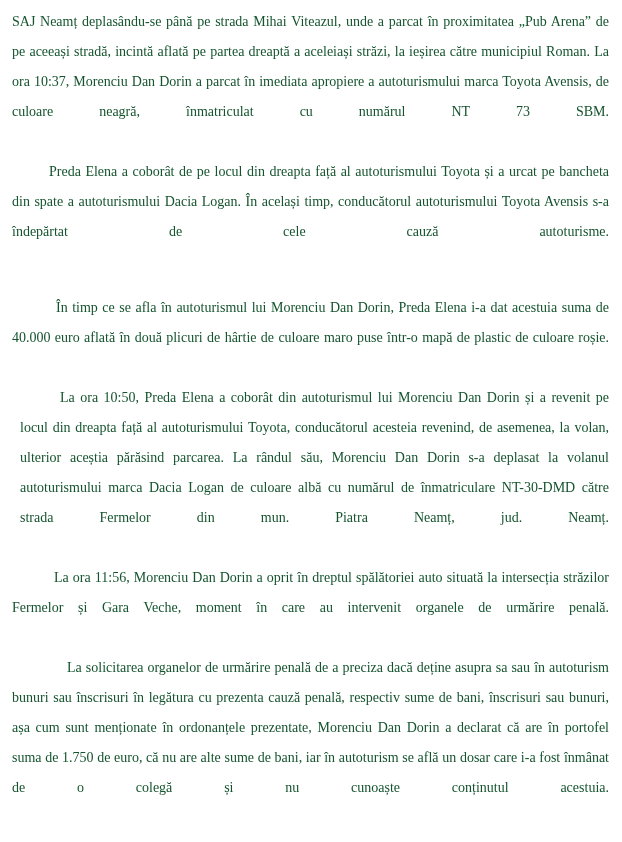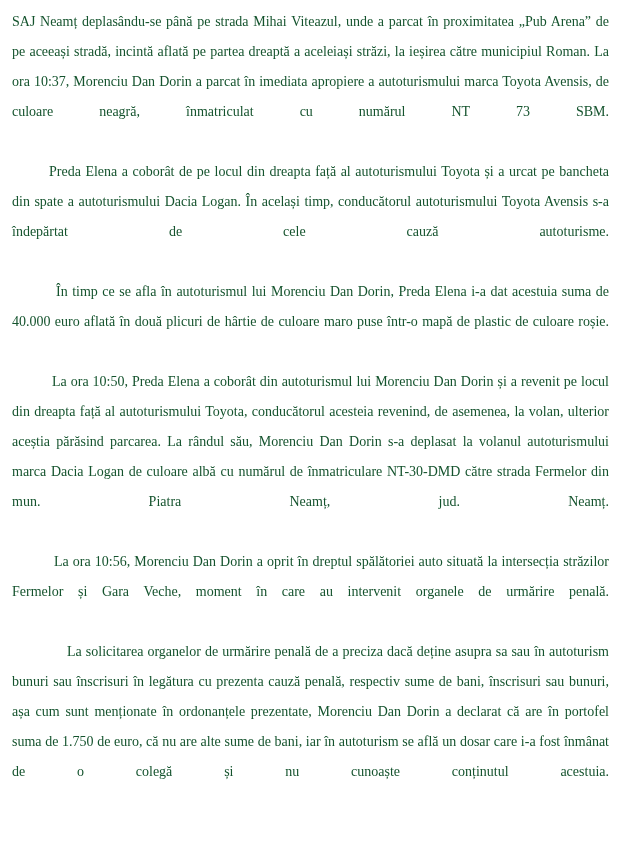--- a/index.html
+++ b/index.html
@@ -36,22 +36,22 @@
     line-height: 30px;
     text-align: justify;
     text-justify: inter-word;
     -webkit-hyphens: none;
     hyphens: none;
     word-spacing: 0.01em;
     color: #14532d;
   }
   
   .indent-a { text-indent: 37px; }
-  .indent-b { text-indent: 44px; }
-  .indent-c { text-indent: 40px; }
+  .indent-b { text-indent: 44px; margin-top: 16px; }
+  .indent-c { text-indent: 40px; margin-left: 8px; }
   .indent-d { text-indent: 42px; }
   .indent-e { text-indent: 55px; }
   .para:last-child {
     text-align: justify;
   }
   
   .para::after {
     content: "";
     display: inline-block;
     width: 100%;
@@ -64,18 +64,18 @@
   <div class="doc-body">
 
     <p class="para">SAJ Neamț deplasându-se până pe strada Mihai Viteazul, unde a parcat în proximitatea „Pub Arena” de pe aceeași stradă, incintă aflată pe partea dreaptă a aceleiași străzi, la ieșirea către municipiul Roman. La ora 10:37, Morenciu Dan Dorin a parcat în imediata apropiere a autoturismului marca Toyota Avensis, de culoare neagră, înmatriculat cu numărul NT 73 SBM.</p>
 
     <p class="para indent-a">Preda Elena a coborât de pe locul din dreapta față al autoturismului Toyota și a urcat pe bancheta din spate a autoturismului Dacia Logan. În același timp, conducătorul autoturismului Toyota Avensis s-a îndepărtat de cele cauză autoturisme.</p>
 
     <p class="para indent-b">În timp ce se afla în autoturismul lui Morenciu Dan Dorin, Preda Elena i-a dat acestuia suma de 40.000 euro aflată în două plicuri de hârtie de culoare maro puse într-o mapă de plastic de culoare roșie.</p>
 
     <p class="para indent-c">La ora 10:50, Preda Elena a coborât din autoturismul lui Morenciu Dan Dorin și a revenit pe locul din dreapta față al autoturismului Toyota, conducătorul acesteia revenind, de asemenea, la volan, ulterior aceștia părăsind parcarea. La rândul său, Morenciu Dan Dorin s-a deplasat la volanul autoturismului marca Dacia Logan de culoare albă cu numărul de înmatriculare NT-30-DMD către strada Fermelor din mun. Piatra Neamț, jud. Neamț.</p>
 
-    <p class="para indent-d">La ora 10:56, Morenciu Dan Dorin a oprit în dreptul spălătoriei auto situată la intersecția străzilor Fermelor și Gara Veche, moment în care au intervenit organele de urmărire penală.</p>
+    <p class="para indent-d">La ora 11:56, Morenciu Dan Dorin a oprit în dreptul spălătoriei auto situată la intersecția străzilor Fermelor și Gara Veche, moment în care au intervenit organele de urmărire penală.</p>
 
     <p class="para indent-e">La solicitarea organelor de urmărire penală de a preciza dacă deține asupra sa sau în autoturism bunuri sau înscrisuri în legătura cu prezenta cauză penală, respectiv sume de bani, înscrisuri sau bunuri, așa cum sunt menționate în ordonanțele prezentate, Morenciu Dan Dorin a declarat că are în portofel suma de 1.750 de euro, că nu are alte sume de bani, iar în autoturism se află un dosar care i-a fost înmânat de o colegă și nu cunoaște conținutul acestuia.</p>
 
   </div>
 </div>
 
 </body></html>

